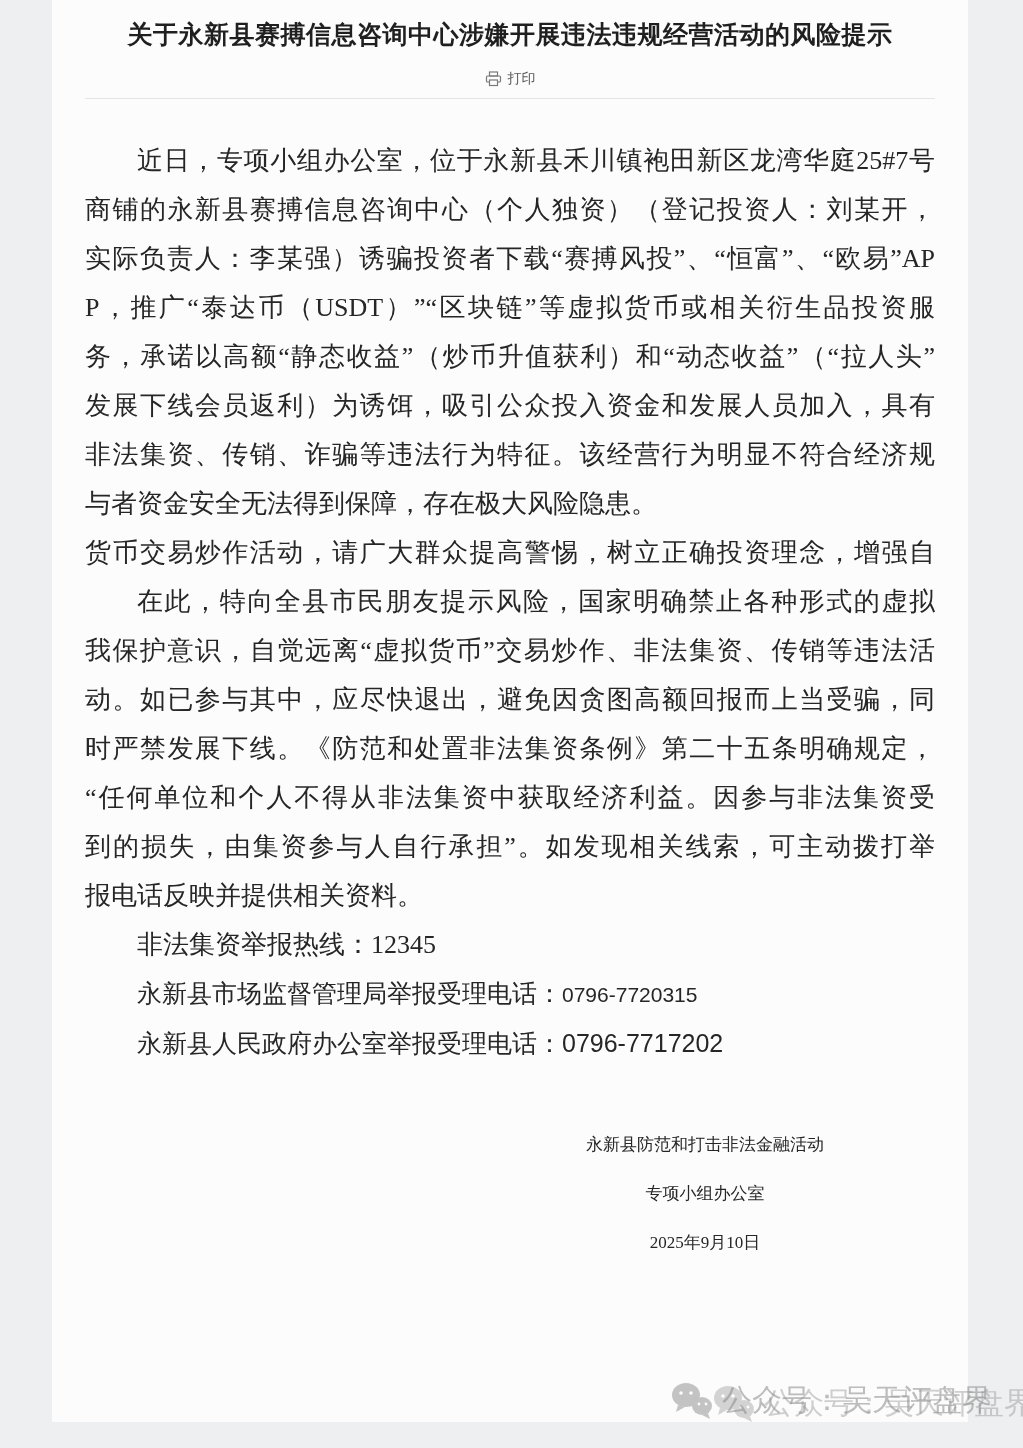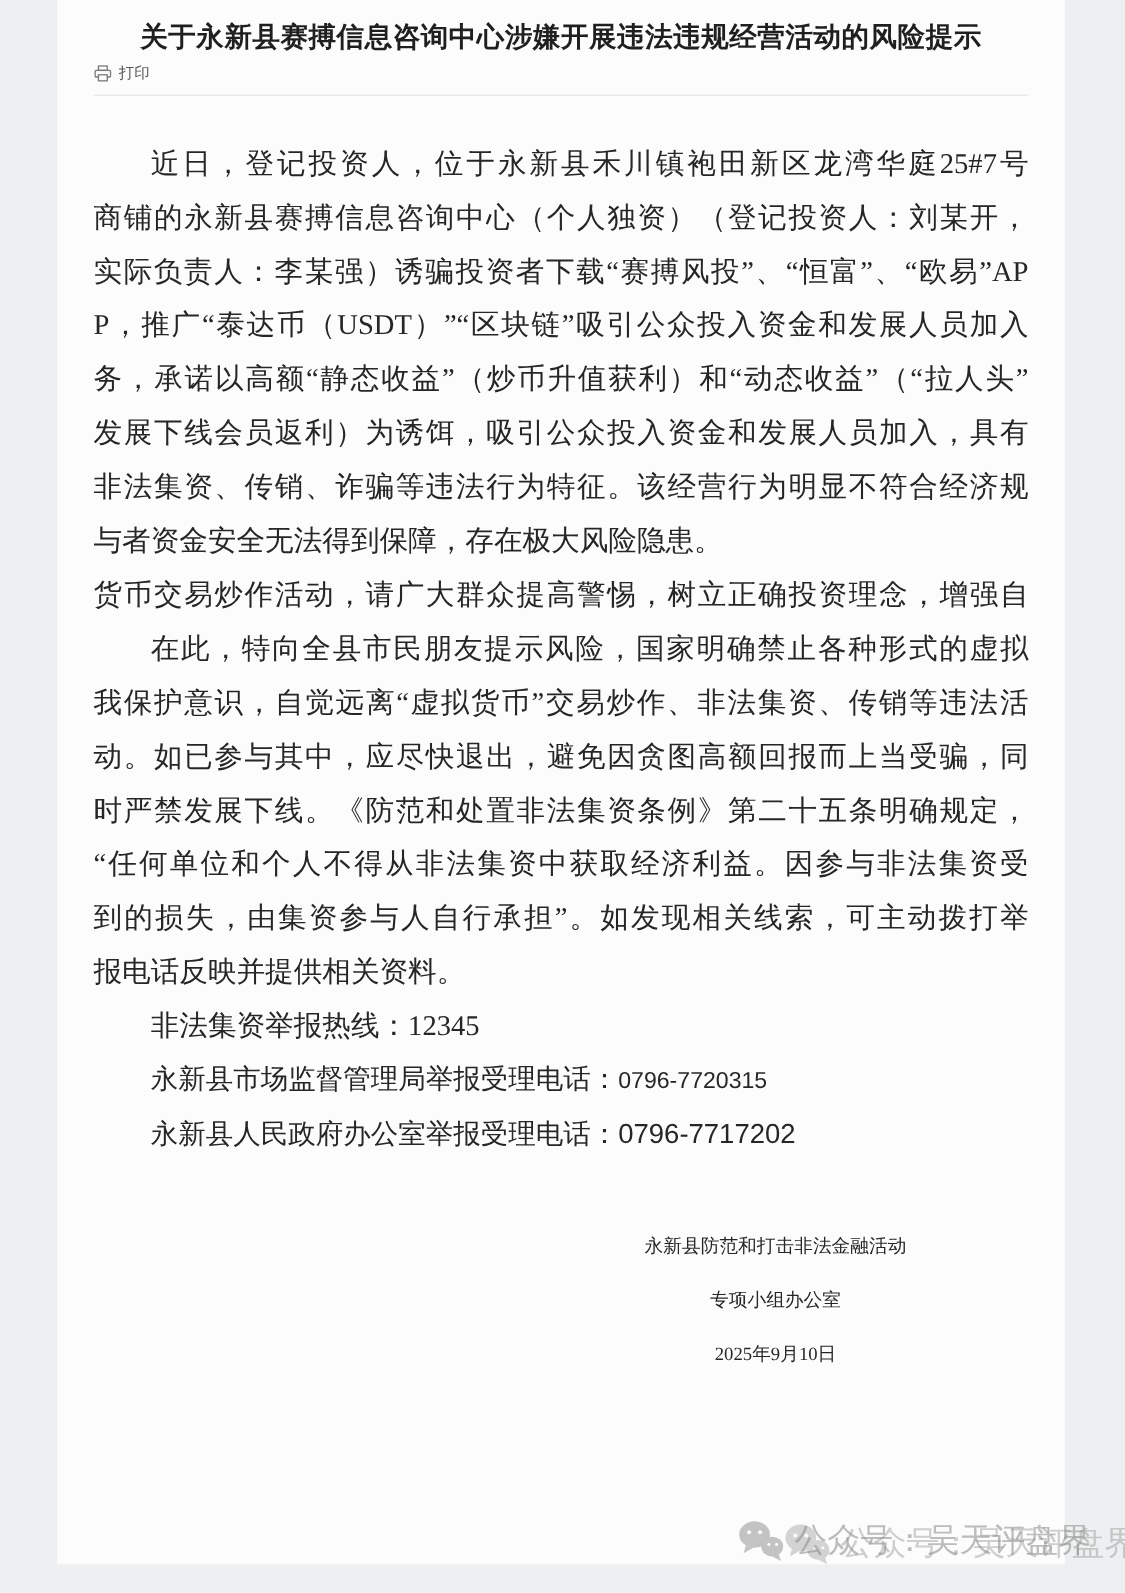--- a/index.html
+++ b/index.html
@@ -15,21 +15,21 @@
     position:absolute; left:52px; top:0;
     width:916px; height:1422px;
     background:#fcfcfd;
   }
   .inner { padding:18px 33px 0 33px; }
   .title {
     font-family:"Liberation Sans","DejaVu Sans",sans-serif;
     font-weight:700; font-size:25px; line-height:32px;
     text-align:center; margin:0; color:#1f1f1f; letter-spacing:.5px;
   }
-  .toolbar { display:flex; justify-content:flex-start; margin-top:8px; }
+  .toolbar { display:flex; justify-content:center; margin-top:20px; }
   .print-btn {
     display:flex; align-items:center; gap:6px;
     background:none; border:none; padding:0; cursor:pointer;
     color:#595959; font-size:14px;
     font-family:"Liberation Sans","DejaVu Sans",sans-serif;
   }
   .divider { border-top:1px solid #e4e4e4; margin-top:10px; }
   .body-block { margin-top:37px; }
   .line {
     font-size:26px; line-height:49px;
@@ -70,24 +70,24 @@
             <rect x="4.5" y="9" width="8" height="5.5" fill="#fcfcfd"></rect>
           </svg>
         </span>
         <span>打印</span>
       </button>
     </div>
 
     <div class="divider"></div>
 
     <div class="body-block">
-        <div class="line indent first">近日，登记投资人，位于永新县禾川镇袍田新区龙湾华庭25#7号</div>
+        <div class="line indent first">近日，专项小组办公室，位于永新县禾川镇袍田新区龙湾华庭25#7号</div>
         <div class="line">商铺的永新县赛搏信息咨询中心（个人独资）（登记投资人：刘某开，</div>
         <div class="line">实际负责人：李某强）诱骗投资者下载“赛搏风投”、“恒富”、“欧易”AP</div>
-        <div class="line">P，推广“泰达币（USDT）”“区块链”吸引公众投入资金和发展人员加入</div>
+        <div class="line">P，推广“泰达币（USDT）”“区块链”等虚拟货币或相关衍生品投资服</div>
         <div class="line">务，承诺以高额“静态收益”（炒币升值获利）和“动态收益”（“拉人头”</div>
         <div class="line">发展下线会员返利）为诱饵，吸引公众投入资金和发展人员加入，具有</div>
         <div class="line">非法集资、传销、诈骗等违法行为特征。该经营行为明显不符合经济规</div>
         <div class="line end">与者资金安全无法得到保障，存在极大风险隐患。</div>
         <div class="line">货币交易炒作活动，请广大群众提高警惕，树立正确投资理念，增强自</div>
         <div class="line indent">在此，特向全县市民朋友提示风险，国家明确禁止各种形式的虚拟</div>
         <div class="line">我保护意识，自觉远离“虚拟货币”交易炒作、非法集资、传销等违法活</div>
         <div class="line">动。如已参与其中，应尽快退出，避免因贪图高额回报而上当受骗，同</div>
         <div class="line">时严禁发展下线。《防范和处置非法集资条例》第二十五条明确规定，</div>
         <div class="line">“任何单位和个人不得从非法集资中获取经济利益。因参与非法集资受</div>

